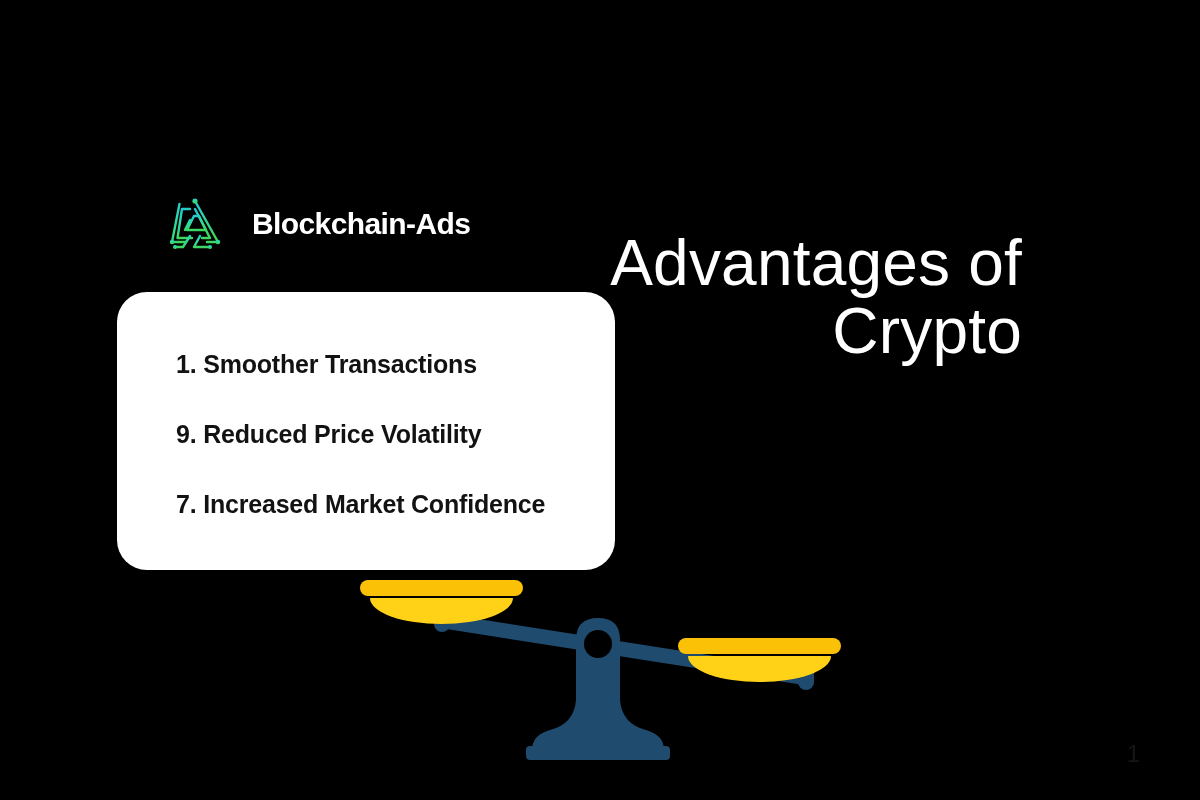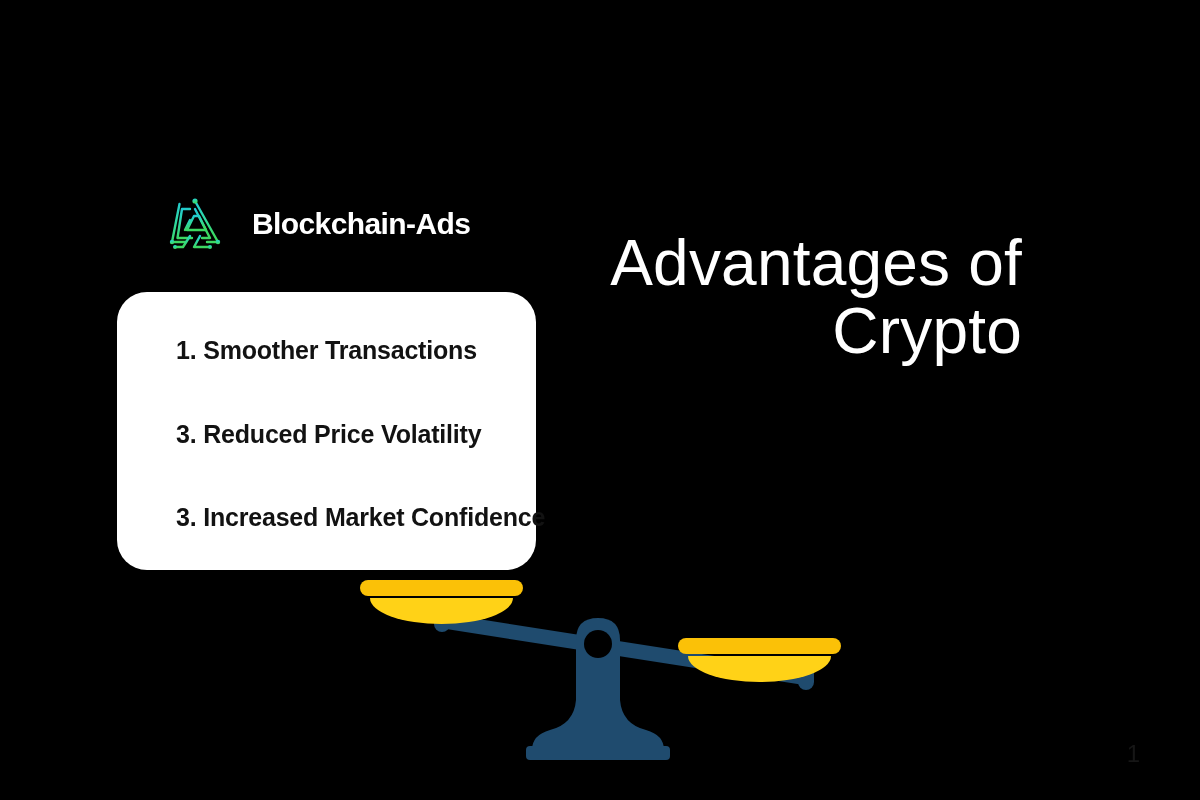--- a/index.html
+++ b/index.html
@@ -54,29 +54,29 @@
     line-height: 1.07;
     letter-spacing: 0.2px;
   }
   #headline .hl-line { display: block; white-space: nowrap; }
 
   
   #list-card {
     position: absolute;
     left: 117px;
     top: 292px;
-    width: 419px;
+    width: 498px;
     height: 278px;
     background: #ffffff;
     border-radius: 30px;
     box-sizing: border-box;
     padding: 46px 30px 40px 30px;
     display: flex;
     flex-direction: column;
-    justify-content: space-between;
+    justify-content: center;
   }
   .list-item {
     color: #121212;
     font-size: 25px;
     font-weight: bold;
     letter-spacing: -0.2px;
     line-height: 1;
     margin-left: 29px;
     margin-bottom: 45px;
     white-space: nowrap;
@@ -143,22 +143,22 @@
     <span id="brand-name">Blockchain-Ads</span>
   </div>
 
   <h1 id="headline">
     <span class="hl-line">Advantages of</span>
     <span class="hl-line">Crypto</span>
   </h1>
 
   <div id="list-card">
     <div class="list-item">1. Smoother Transactions</div>
-    <div class="list-item">3. Reduced Price Volatility</div>
-    <div class="list-item">3. Increased Market Confidence</div>
+    <div class="list-item">9. Reduced Price Volatility</div>
+    <div class="list-item">7. Increased Market Confidence</div>
   </div>
 
   <div id="scale">
     <svg viewBox="0 0 540 210" width="540" height="210" xmlns="http://www.w3.org/2000/svg">
       <g fill="#1F4B6E">
 
         <path d="M110 53 L474 110 L474 125 L110 68 Z"></path>
 
         <path d="M104 42 h16 v22 a8 8 0 0 1 -16 0 Z"></path>
 

